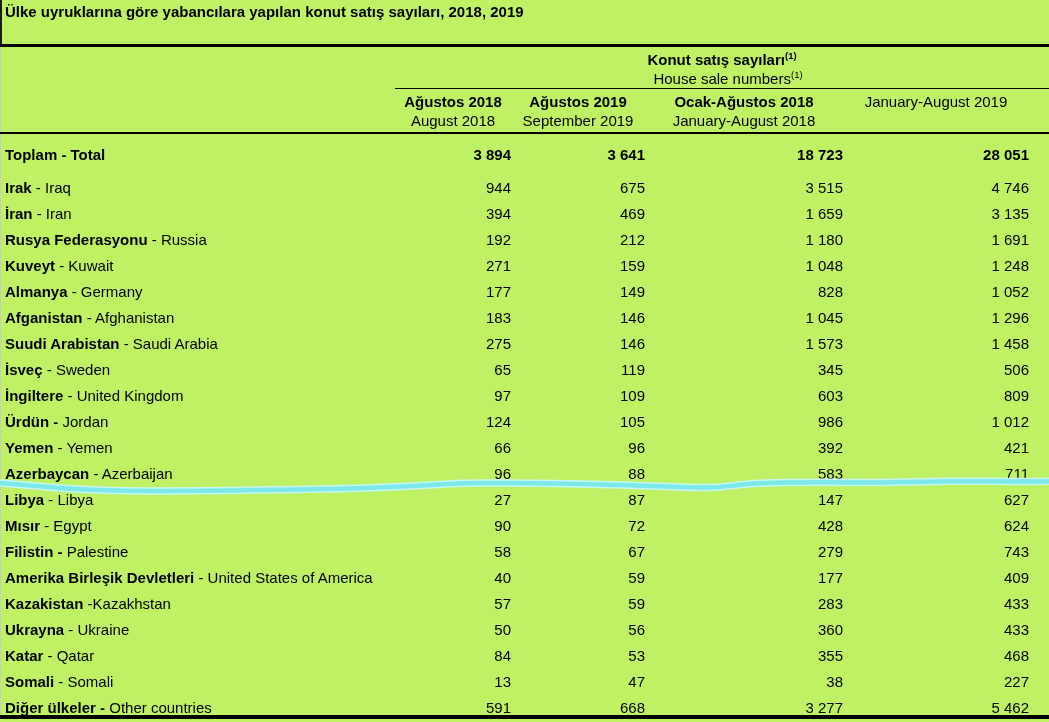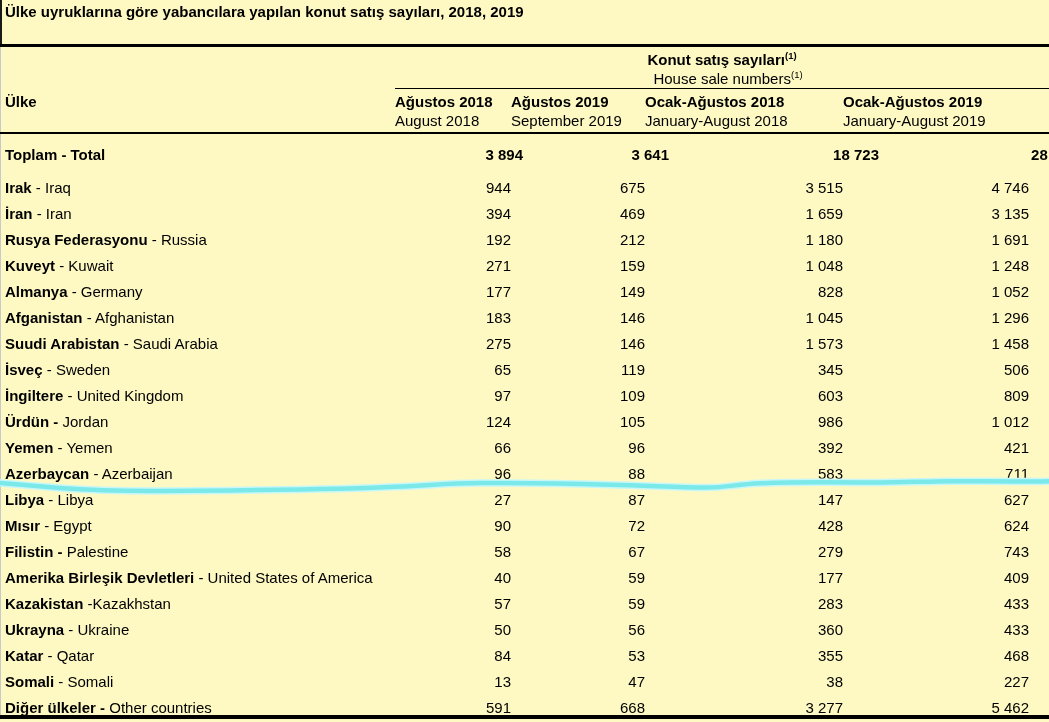--- a/index.html
+++ b/index.html
@@ -1,47 +1,47 @@
 <!DOCTYPE html>
 <html><head>
 <meta charset="utf-8">
 <style>
   html,body{margin:0;padding:0;background:#ffffff;}
   .page{
     position:relative;
     width:1049px;height:722px;
-    background:#fef9c3;color:#000;
+    background:#bef264;color:#000;
     font-family:"Liberation Sans", sans-serif;
     font-size:15px;
     overflow:hidden;
   }
   .page-title{position:absolute;left:5px;top:3px;font-weight:bold;font-size:15px;white-space:nowrap;}
   .page-subtitle{position:absolute;left:5px;top:22px;font-size:15px;white-space:nowrap;}
   .rule{position:absolute;background:#000;}
   .title-left-edge{position:absolute;left:0;top:0;width:2px;height:44px;background:#1a1a1a;}
   .left-gridline{position:absolute;left:0;top:47px;width:1px;height:669px;background:#c9c9c9;}
   .top-rule{left:0;top:44px;width:1049px;height:3px;}
   .spanner-tr{position:absolute;left:395px;top:51px;width:654px;text-align:center;font-weight:bold;}
   .spanner-en{position:absolute;left:401px;top:70px;width:654px;text-align:center;}
   sup.fn{font-size:9.5px;vertical-align:super;line-height:0;}
   .spanner-rule{left:395px;top:88px;width:654px;height:1px;}
   .colhead{
     position:absolute;left:0;top:92px;width:1049px;
     display:grid;grid-template-columns:395px 116px 134px 198px 186px 20px;
   }
-  .chead{line-height:19px;text-align:left;white-space:nowrap;}
+  .chead{line-height:19px;text-align:center;white-space:nowrap;}
   .chead .tr{font-weight:bold;}
   .chead.country{text-align:left;padding-left:5px;}
   .head-rule{left:0;top:132px;width:1049px;height:2px;}
   .tbody{position:absolute;left:0;top:134px;width:1049px;}
   .trow{
     display:grid;grid-template-columns:395px 116px 134px 198px 186px 20px;
     height:26px;align-items:center;line-height:1;
   }
-  .trow.total{height:40px;gap:12px;}
+  .trow.total{height:40px;}
   .trow.total .cell{font-weight:bold;}
   .cell{white-space:nowrap;}
   .cell.country{padding-left:5px;}
   .cell.num{text-align:right;}
   .cell .b{font-weight:bold;}
   .bottom-rule{left:0;top:715px;width:1049px;height:4px;}
   .marker-svg{position:absolute;left:0;top:476px;width:1049px;height:22px;pointer-events:none;}
 </style>
 </head>
 <body>
@@ -54,36 +54,34 @@
   <div class="page-title">Ülke uyruklarına göre yabancılara yapılan konut satış sayıları, 2018, 2019</div>
 
   <div class="rule top-rule"></div>
 
   <div class="spanner-tr"><span>Konut satış sayıları</span><sup class="fn">(1)</sup></div>
   <div class="spanner-en"><span>House sale numbers</span><sup class="fn">(1)</sup></div>
   <div class="rule spanner-rule"></div>
 
   <div class="colhead">
     <div class="chead country">
-      <div class="tr">Ülke</div>
     </div>
     <div class="chead">
       <div class="tr">Ağustos 2018</div>
       <div class="en">August 2018</div>
     </div>
     <div class="chead">
       <div class="tr">Ağustos 2019</div>
       <div class="en">September 2019</div>
     </div>
     <div class="chead">
       <div class="tr">Ocak-Ağustos 2018</div>
       <div class="en">January-August 2018</div>
     </div>
     <div class="chead">
-      <div class="tr">Ocak-Ağustos 2019</div>
       <div class="en">January-August 2019</div>
     </div>
     <div></div>
   </div>
 
   <div class="rule head-rule"></div>
 
   <div class="tbody">
       <div class="trow total">
         <div class="cell country"><span class="b">Toplam</span><span> - Total</span></div>

